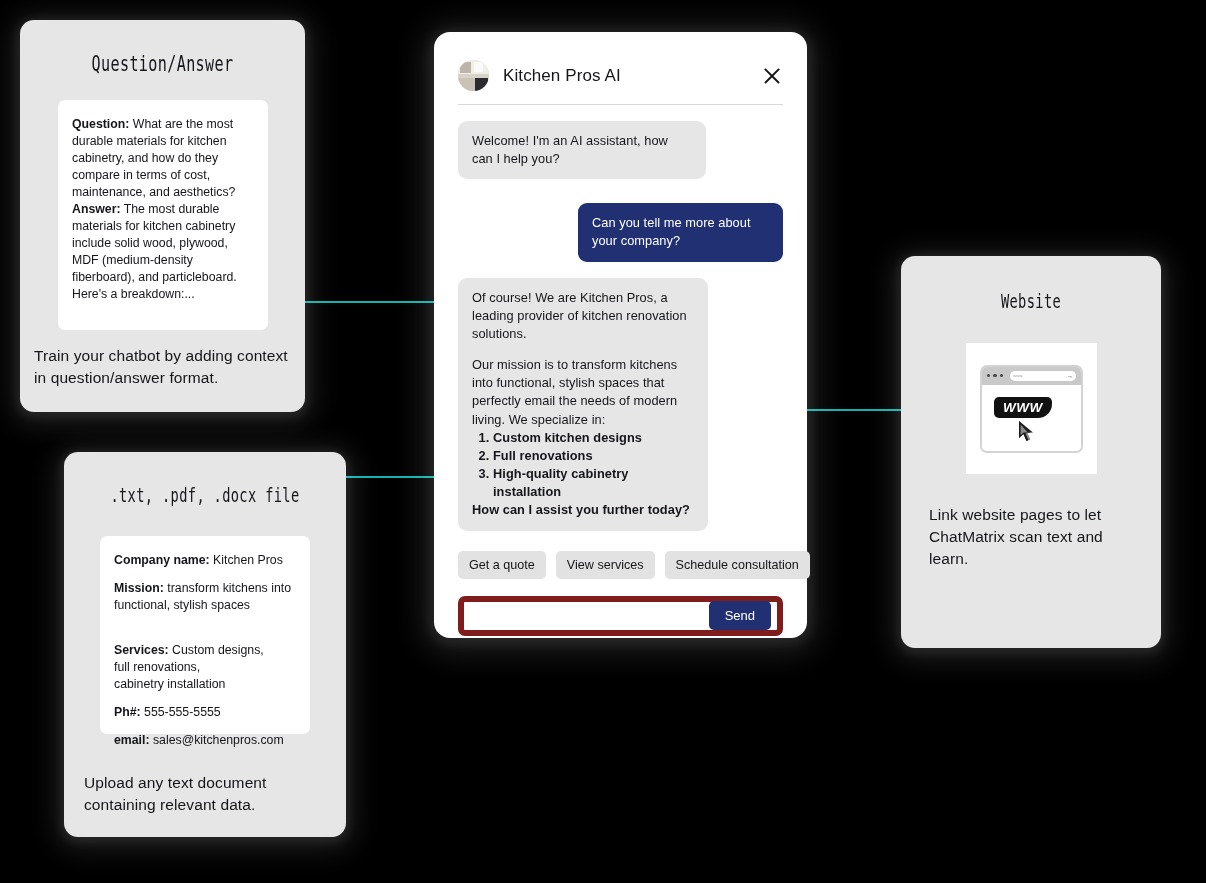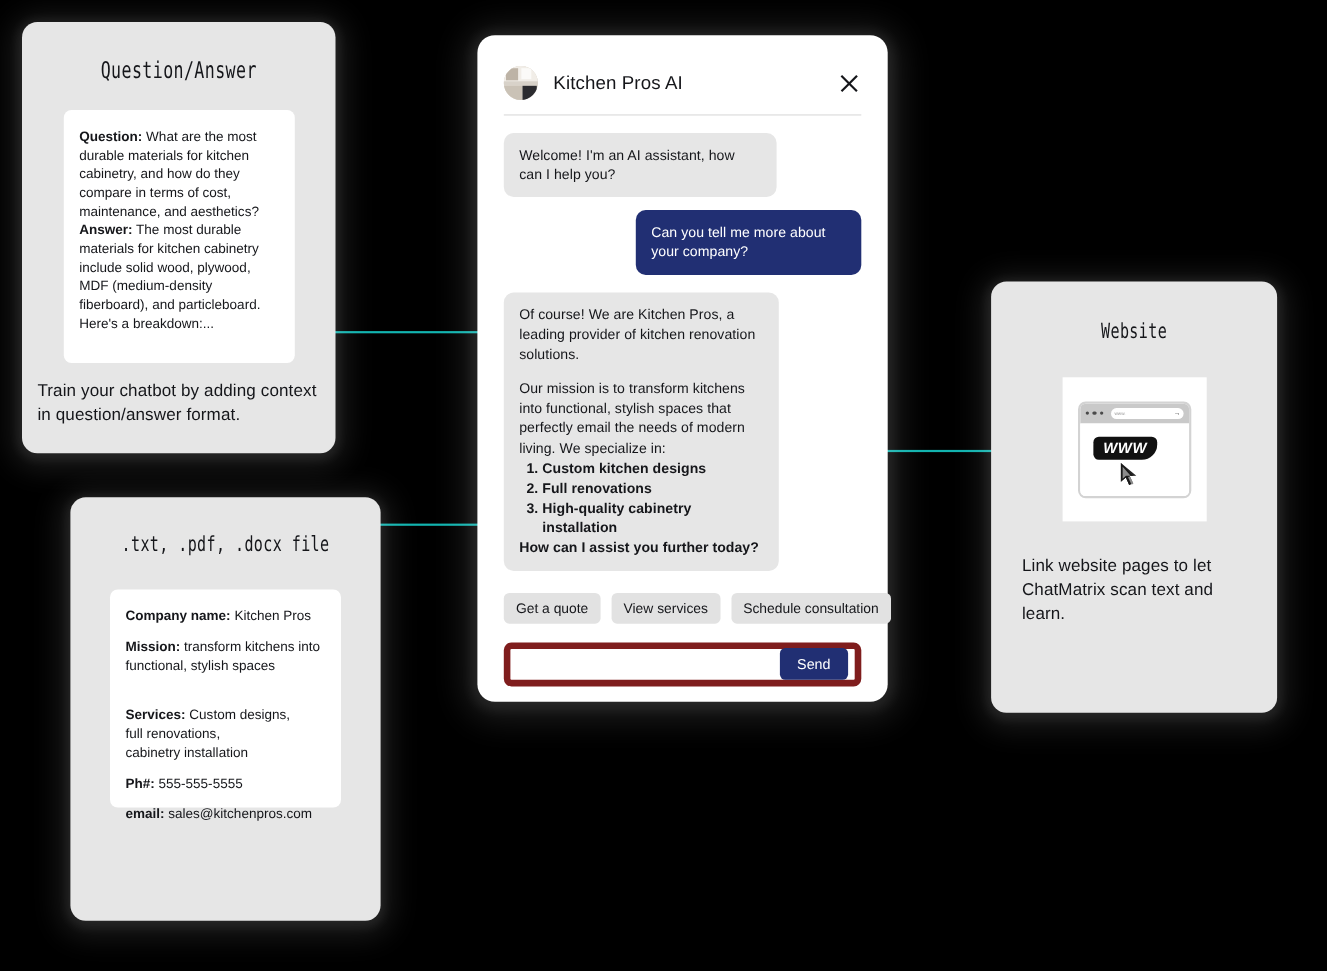--- a/index.html
+++ b/index.html
@@ -207,21 +207,21 @@
     letter-spacing: 0.05px;
   }
   .bot {
     background: #e6e6e6; color: #15161a;
     padding: 11px 14px;
     max-width: 248px;
   }
   .user {
     background: #212f73; color: #ffffff;
     padding: 11px 14px;
-    margin-left: auto; margin-top: 12px;
+    margin-left: auto; margin-top: 24px;
     max-width: 205px;
   }
   .bot-long { margin-top: 16px; max-width: 250px; }
   .bot-long p + p { margin-top: 13px; }
   .bot-long ol { margin: 0; padding-left: 21px; }
   .bot-long ol li { font-weight: 700; }
   .bot-long .closer { font-weight: 700; }
 
   .quick-row {
     display: flex; gap: 10px;
@@ -312,20 +312,21 @@
 cabinetry installation</span>
       </div>
       <div class="doc-block doc-line">
         <b>Ph#:</b><span> 555-555-5555</span>
       </div>
       <div class="doc-block doc-line">
         <b>email:</b><span> sales@kitchenpros.com</span>
       </div>
     </div>
 
+    <div class="caption">Upload any text document containing relevant data.</div>
   </div>
 
   <div class="card" id="web-card">
     <div class="card-title">Website</div>
 
     <div class="illus">
       <div class="browser">
         <div class="browser-bar">
           <span class="dot"></span>
           <span class="dot"></span>

